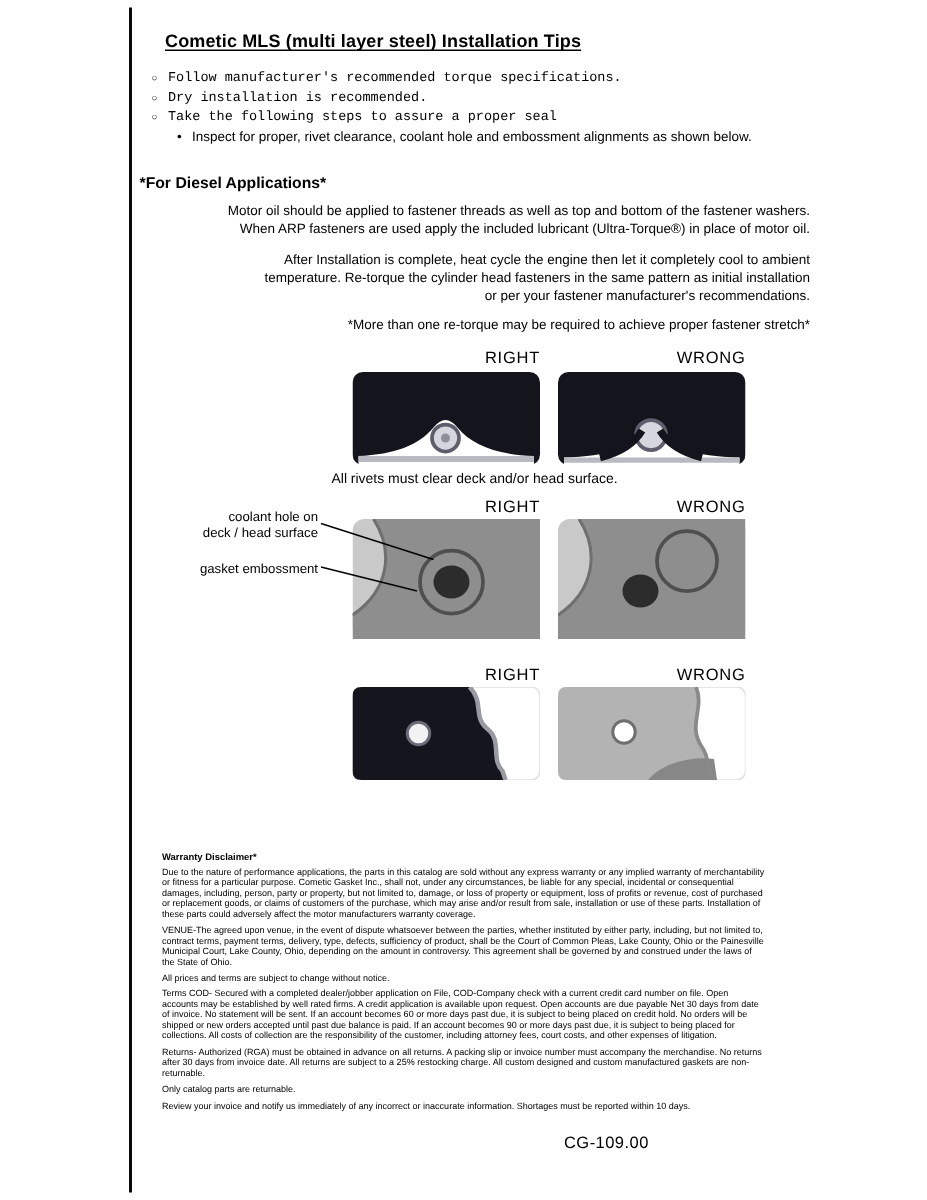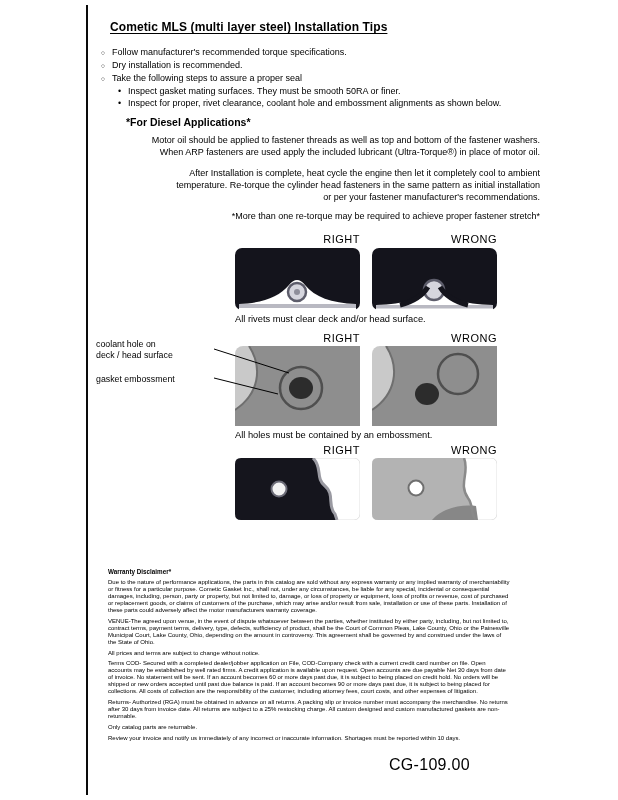--- a/index.html
+++ b/index.html
@@ -7,54 +7,53 @@
   .page {
     position:relative; width:604px; height:800px; background:#ffffff;
     font-family:"Liberation Sans", sans-serif; color:#000; overflow:hidden;
   }
   .left-rule { position:absolute; left:86px; top:5px; width:2px; height:790px; background:#0a0a0a; }
   .title {
     position:absolute; left:110px; top:20px; font-size:12px; font-weight:bold;
     text-decoration:underline; text-underline-offset:2px; letter-spacing:0.1px;
   }
   .tips { position:absolute; left:101px; top:46px; width:424px; }
-  .tip { position:relative; padding-left:11px; font-size:9px; line-height:12.9px; }
+  .tip { position:relative; padding-left:11px; font-size:9px; line-height:12.9px;font-family:Liberation Mono, monospace; }
   .tip::before { content:"○"; position:absolute; left:0; top:1px; font-size:6.5px; line-height:12.9px; }
   .subtip { position:relative; padding-left:27px; font-size:9px; line-height:12.2px; }
   .subtip::before { content:"•"; position:absolute; left:17px; top:0; font-size:9px; line-height:12.2px; }
-  .diesel-heading { position:absolute; left:126px; top:116px; font-size:10.5px; font-weight:bold; }
+  .diesel-heading { position:absolute; left:93px; top:116px; font-size:10.5px; font-weight:bold; }
   .body-para { position:absolute; left:110px; width:430px; font-size:9px; line-height:12.1px; white-space:pre-line;text-align:right; }
   .p1 { top:134px; }
   .p2 { top:167px; }
   .note { top:210px; white-space:normal; }
   .diagrams { position:absolute; left:0; top:232px; width:618px; height:312px; }
   .dg { position:absolute; width:125px; }
   .dg svg { display:block; }
   .col-label { position:absolute; width:125px; text-align:right; font-size:11px; letter-spacing:0.5px; }
   .caption { position:absolute; font-size:9.3px; line-height:11.5px; white-space:pre-line; }
-  .anno { position:absolute; font-size:8.8px; line-height:10.6px; white-space:pre-line; }
+  .anno { position:absolute; font-size:8.8px; line-height:10.6px; text-align:right; white-space:pre-line; }
   .connectors { position:absolute; left:0; top:0; pointer-events:none; }
   .legal { position:absolute; left:108px; top:568px; width:402px; font-size:6px; line-height:7px; }
   .legal-head { font-weight:bold; font-size:6.3px; margin-bottom:4px; }
   .legal p { margin-bottom:3.8px; }
-  .doc-code { position:absolute; left:389px; top:756px; font-size:16px; letter-spacing:0.3px; }
+  .doc-code { position:absolute; left:376px; top:756px; font-size:11px; letter-spacing:0.3px; }
 </style>
 </head>
 <body>
 
 <div class="page">
   <div class="left-rule"></div>
 
   <h1 class="title">Cometic MLS (multi layer steel) Installation Tips</h1>
 
   <div class="tips">
     <div class="tip">Follow manufacturer's recommended torque specifications.</div>
     <div class="tip">Dry installation is recommended.</div>
     <div class="tip">Take the following steps to assure a proper seal</div>
-    <div class="subtip">Inspect gasket mating surfaces.  They must be smooth 50RA or finer.</div>
     <div class="subtip">Inspect for proper, rivet clearance, coolant hole and embossment alignments as shown below.</div>
   </div>
 
   <h2 class="diesel-heading">*For Diesel Applications*</h2>
   <p class="body-para p1">Motor oil should be applied to fastener threads as well as top and bottom of the fastener washers.
 When ARP fasteners are used apply the included lubricant (Ultra-Torque®) in place of motor oil.</p>
   <p class="body-para p2">After Installation is complete, heat cycle the engine then let it completely cool to ambient
 temperature. Re-torque the cylinder head fasteners in the same pattern as initial installation
 or per your fastener manufacturer's recommendations.</p>
   <p class="body-para note">*More than one re-torque may be required to achieve proper fastener stretch*</p>
@@ -76,21 +75,21 @@
     <div class="dg" style="left:372px; top:16px;">
       <svg viewBox="0 0 125 62" width="125" height="62">
         <rect width="125" height="62" rx="7" fill="#14141c"></rect>
         <path d="M4,62 L4,57 C34,56 48,51 56,39 Q62,31 68,39 C76,51 90,56 121,57 L121,62 Z" fill="#ffffff"></path>
         <rect x="4" y="57" width="117" height="3.5" fill="#b9b9c2"></rect>
         <circle cx="62" cy="42" r="10" fill="#d6d6de" stroke="#5d5d6b" stroke-width="2.5"></circle>
         <path d="M56,39 C50,49 40,54 28,57" fill="none" stroke="#14141c" stroke-width="5"></path>
         <path d="M68,39 C74,49 84,54 96,57" fill="none" stroke="#14141c" stroke-width="5"></path>
       </svg>
     </div>
-    <div class="caption" style="left:235px; top:82px;">All rivets must clear deck and/or head surface.</div>
+    <div class="caption" style="left:221px; top:82px;">All rivets must clear deck and/or head surface.</div>
 
     <div class="col-label" style="left:235px; top:100px;">RIGHT</div>
     <div class="col-label" style="left:372px; top:100px;">WRONG</div>
 
     <div class="anno" style="left:96px; top:107px; width:116px;">coolant hole on
 deck / head surface</div>
     <div class="anno" style="left:96px; top:142px; width:116px;">gasket embossment</div>
 
     <div class="dg" style="left:235px; top:114px;">
       <svg viewBox="0 0 125 80" width="125" height="80">
@@ -103,21 +102,20 @@
     </div>
     <div class="dg" style="left:372px; top:114px;">
       <svg viewBox="0 0 125 80" width="125" height="80">
         <rect width="125" height="80" rx="8" fill="#c9c9c9"></rect>
         <path d="M14,0 C28,22 24,48 0,64 L0,80 L125,80 L125,0 Z" fill="#8e8e8e"></path>
         <path d="M14,0 C28,22 24,48 0,64" fill="none" stroke="#6f6f6f" stroke-width="2"></path>
         <circle cx="86" cy="28" r="20" fill="none" stroke="#4f4f4f" stroke-width="2.5"></circle>
         <ellipse cx="55" cy="48" rx="12" ry="11" fill="#2c2c2c"></ellipse>
       </svg>
     </div>
-    <div class="caption" style="left:235px; top:198px;">All holes must be contained by an embossment.</div>
 
     <div class="col-label" style="left:235px; top:212px;">RIGHT</div>
     <div class="col-label" style="left:372px; top:212px;">WRONG</div>
 
     <div class="dg" style="left:235px; top:226px;">
       <svg viewBox="0 0 125 62" width="125" height="62">
         <rect width="125" height="62" rx="6" fill="#ffffff" stroke="#e0e0e0"></rect>
         <path d="M6,0 L78,0 C88,10 80,20 90,28 C100,36 92,48 100,56 L102,62 L6,62 Q0,62 0,56 L0,6 Q0,0 6,0 Z" fill="#15151d"></path>
         <path d="M78,0 C88,10 80,20 90,28 C100,36 92,48 100,56 L102,62" fill="none" stroke="#9a9aa2" stroke-width="3"></path>
         <circle cx="44" cy="31" r="7.5" fill="#f2f2f2" stroke="#6b6b77" stroke-width="2"></circle>

